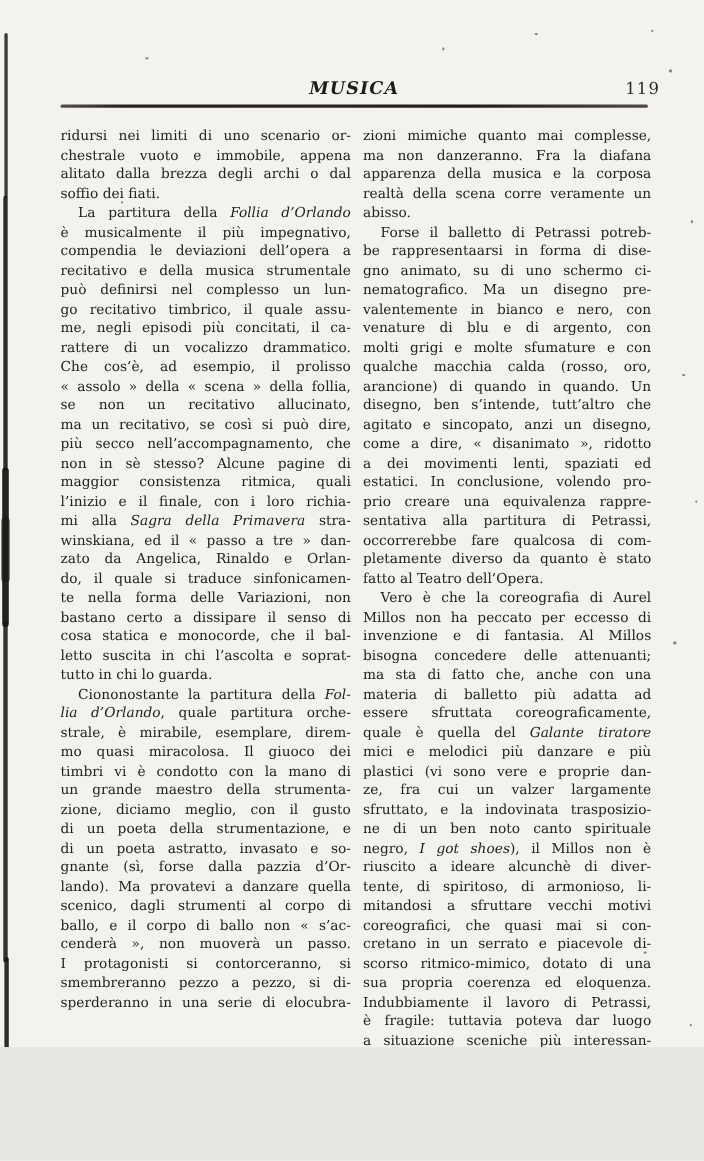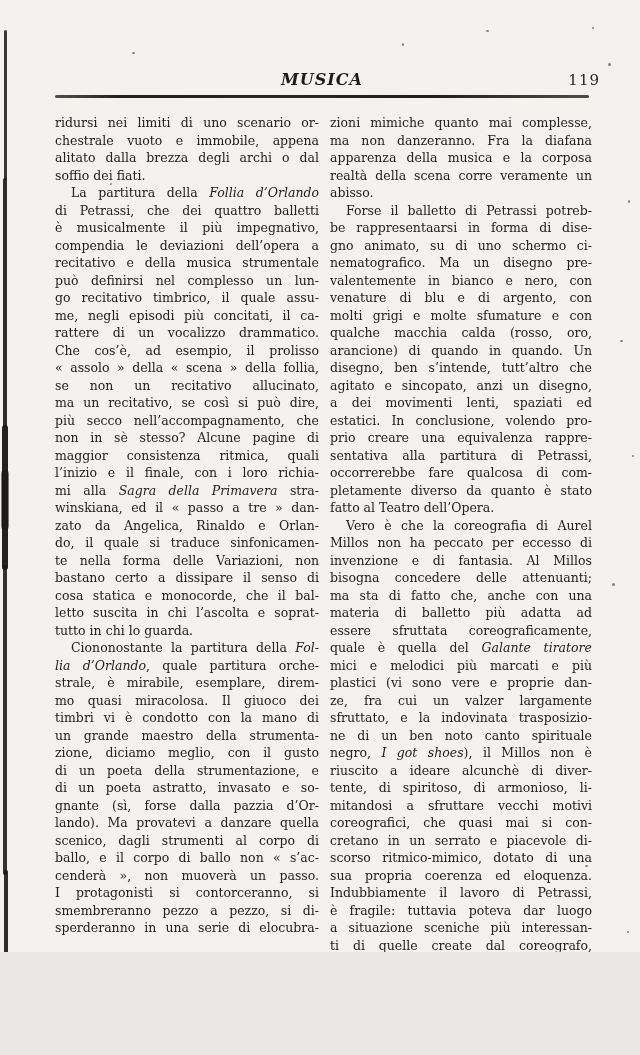--- a/index.html
+++ b/index.html
@@ -63,21 +63,20 @@
   <div class="journal-title">MUSICA</div>
   <div class="page-number">119</div>
   <div class="header-rule"></div>
 
   <div class="column left">
       <div class="line"><span>ridursi nei limiti di uno scenario or-</span></div>
       <div class="line"><span>chestrale vuoto e immobile, appena</span></div>
       <div class="line"><span>alitato dalla brezza degli archi o dal</span></div>
       <div class="line par-end"><span>soffio dei fiati.</span></div>
       <div class="line indent"><span>La partitura della </span><span class="it">Follia d’Orlando</span></div>
-      <div class="line"><span>di Petrassi, che dei quattro balletti</span></div>
       <div class="line"><span>è musicalmente il più impegnativo,</span></div>
       <div class="line"><span>compendia le deviazioni dell’opera a</span></div>
       <div class="line"><span>recitativo e della musica strumentale</span></div>
       <div class="line"><span>può definirsi nel complesso un lun-</span></div>
       <div class="line"><span>go recitativo timbrico, il quale assu-</span></div>
       <div class="line"><span>me, negli episodi più concitati, il ca-</span></div>
       <div class="line"><span>rattere di un vocalizzo drammatico.</span></div>
       <div class="line"><span>Che cos’è, ad esempio, il prolisso</span></div>
       <div class="line"><span>« assolo » della « scena » della follia,</span></div>
       <div class="line"><span>se non un recitativo allucinato,</span></div>
@@ -123,36 +122,37 @@
       <div class="line"><span>be rappresentaarsi in forma di dise-</span></div>
       <div class="line"><span>gno animato, su di uno schermo ci-</span></div>
       <div class="line"><span>nematografico. Ma un disegno pre-</span></div>
       <div class="line"><span>valentemente in bianco e nero, con</span></div>
       <div class="line"><span>venature di blu e di argento, con</span></div>
       <div class="line"><span>molti grigi e molte sfumature e con</span></div>
       <div class="line"><span>qualche macchia calda (rosso, oro,</span></div>
       <div class="line"><span>arancione) di quando in quando. Un</span></div>
       <div class="line"><span>disegno, ben s’intende, tutt’altro che</span></div>
       <div class="line"><span>agitato e sincopato, anzi un disegno,</span></div>
+      <div class="line"><span>come a dire, « disanimato », ridotto</span></div>
       <div class="line"><span>a dei movimenti lenti, spaziati ed</span></div>
       <div class="line"><span>estatici. In conclusione, volendo pro-</span></div>
       <div class="line"><span>prio creare una equivalenza rappre-</span></div>
       <div class="line"><span>sentativa alla partitura di Petrassi,</span></div>
       <div class="line"><span>occorrerebbe fare qualcosa di com-</span></div>
       <div class="line"><span>pletamente diverso da quanto è stato</span></div>
       <div class="line par-end"><span>fatto al Teatro dell’Opera.</span></div>
       <div class="line indent"><span>Vero è che la coreografia di Aurel</span></div>
       <div class="line"><span>Millos non ha peccato per eccesso di</span></div>
       <div class="line"><span>invenzione e di fantasia. Al Millos</span></div>
       <div class="line"><span>bisogna concedere delle attenuanti;</span></div>
       <div class="line"><span>ma sta di fatto che, anche con una</span></div>
       <div class="line"><span>materia di balletto più adatta ad</span></div>
       <div class="line"><span>essere sfruttata coreograficamente,</span></div>
       <div class="line"><span>quale è quella del </span><span class="it">Galante tiratore</span></div>
-      <div class="line"><span>mici e melodici più marcati e più</span></div>
+      <div class="line"><span>mici e melodici più danzare e più</span></div>
       <div class="line"><span>plastici (vi sono vere e proprie dan-</span></div>
       <div class="line"><span>ze, fra cui un valzer largamente</span></div>
       <div class="line"><span>sfruttato, e la indovinata trasposizio-</span></div>
       <div class="line"><span>ne di un ben noto canto spirituale</span></div>
       <div class="line"><span>negro, </span><span class="it">I got shoes</span><span>), il Millos non è</span></div>
       <div class="line"><span>riuscito a ideare alcunchè di diver-</span></div>
       <div class="line"><span>tente, di spiritoso, di armonioso, li-</span></div>
       <div class="line"><span>mitandosi a sfruttare vecchi motivi</span></div>
       <div class="line"><span>coreografici, che quasi mai si con-</span></div>
       <div class="line"><span>cretano in un serrato e piacevole di-</span></div>

